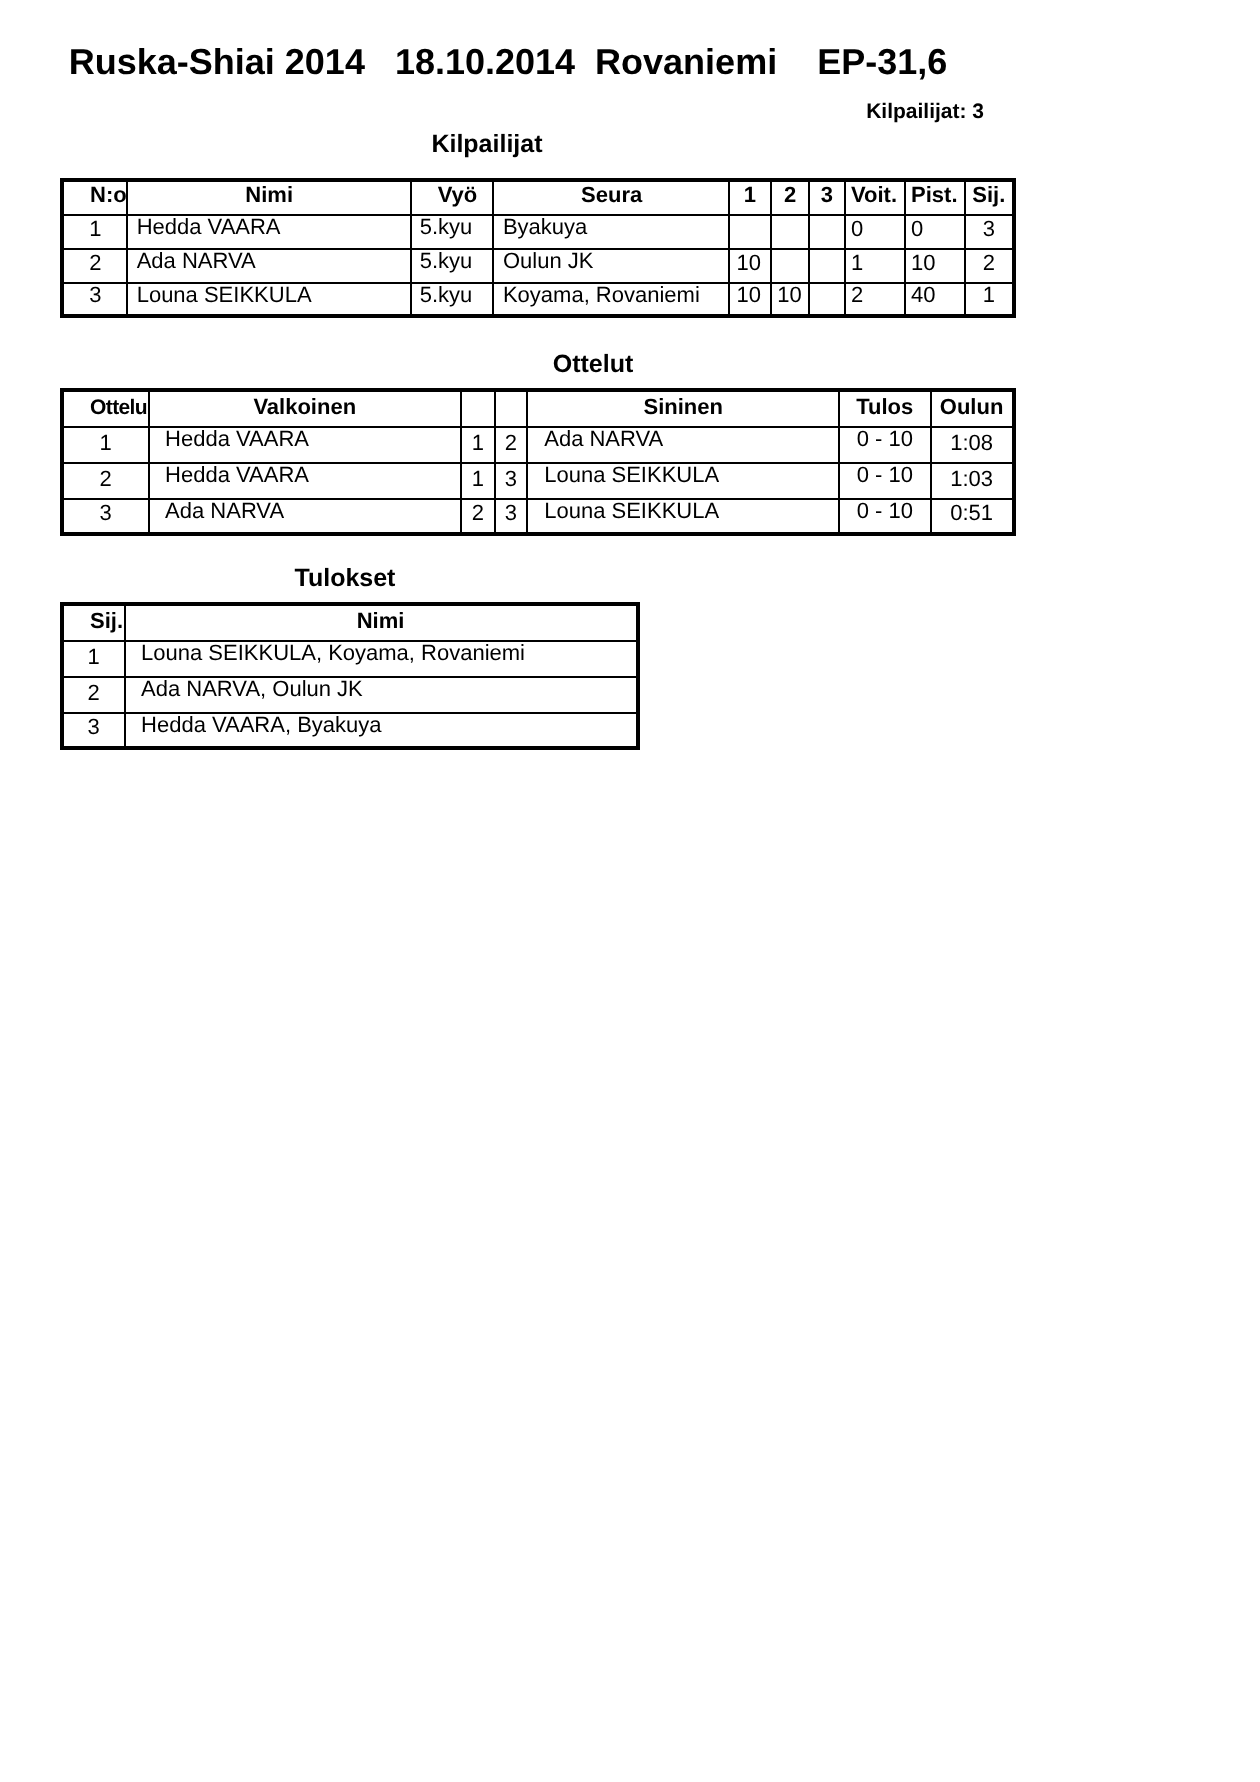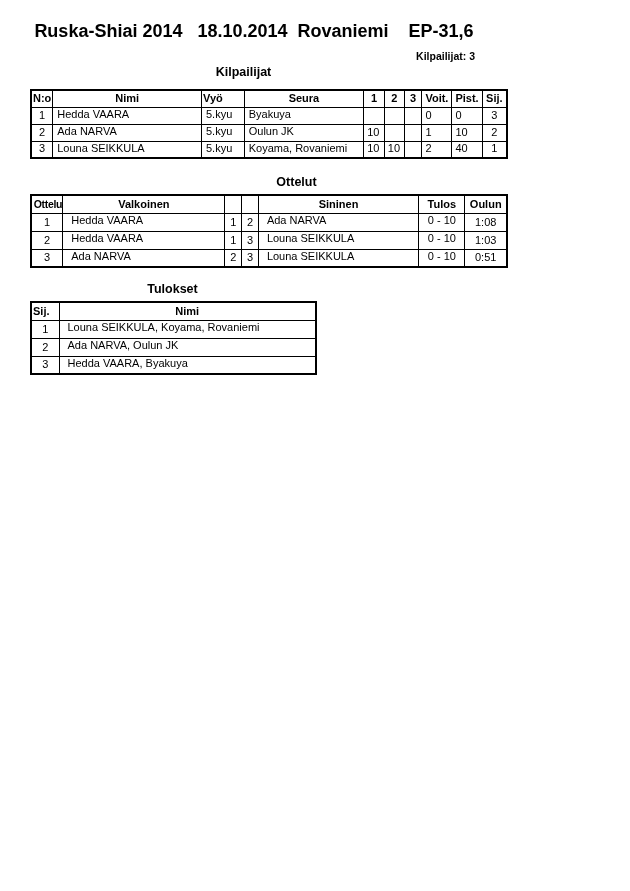--- a/index.html
+++ b/index.html
@@ -15,21 +15,21 @@
   .title {
     padding-top: 21px;
     text-align: center;
     font-size: 18px;
     line-height: 20px;
     font-weight: bold;
     white-space: pre;
   }
   .count {
     position: absolute;
-    top: 50px; right: 33px;
+    top: 50px; right: 16px;
     font-size: 10.5px;
     font-weight: bold;
   }
 
   .sec-heading {
     font-size: 12.5px;
     font-weight: bold;
     text-align: center;
     line-height: 15px;
   }
@@ -49,21 +49,21 @@
     line-height: 13px;
     padding: 0 3px;
     overflow: hidden;
     white-space: nowrap;
   }
   .tbl th { font-weight: bold; text-align: center; vertical-align: middle; }
   .t-kilpailijat th, .t-kilpailijat td { height: 17px; }
   .t-ottelut th,  .t-ottelut td  { height: 18px; }
   .t-tulokset th, .t-tulokset td { height: 18px; }
 
-  th.tal { text-align: left; padding-left: 1px; padding-right: 0; }
+  th.tal { text-align: left; padding-left: 13px; padding-right: 0; }
   th.squeeze { font-size: 10.5px; letter-spacing: -0.3px; text-align: right; }
 
   td { vertical-align: top; padding-top: 1px; }
   td.vb { vertical-align: bottom; padding-bottom: 2px; }
 
   
   td.c-no    { text-align: center; }
   td.c-name  { text-align: left; padding-left: 4px; }
   td.c-score { text-align: left; padding-left: 3px; }
   td.c-sij   { text-align: center; }

